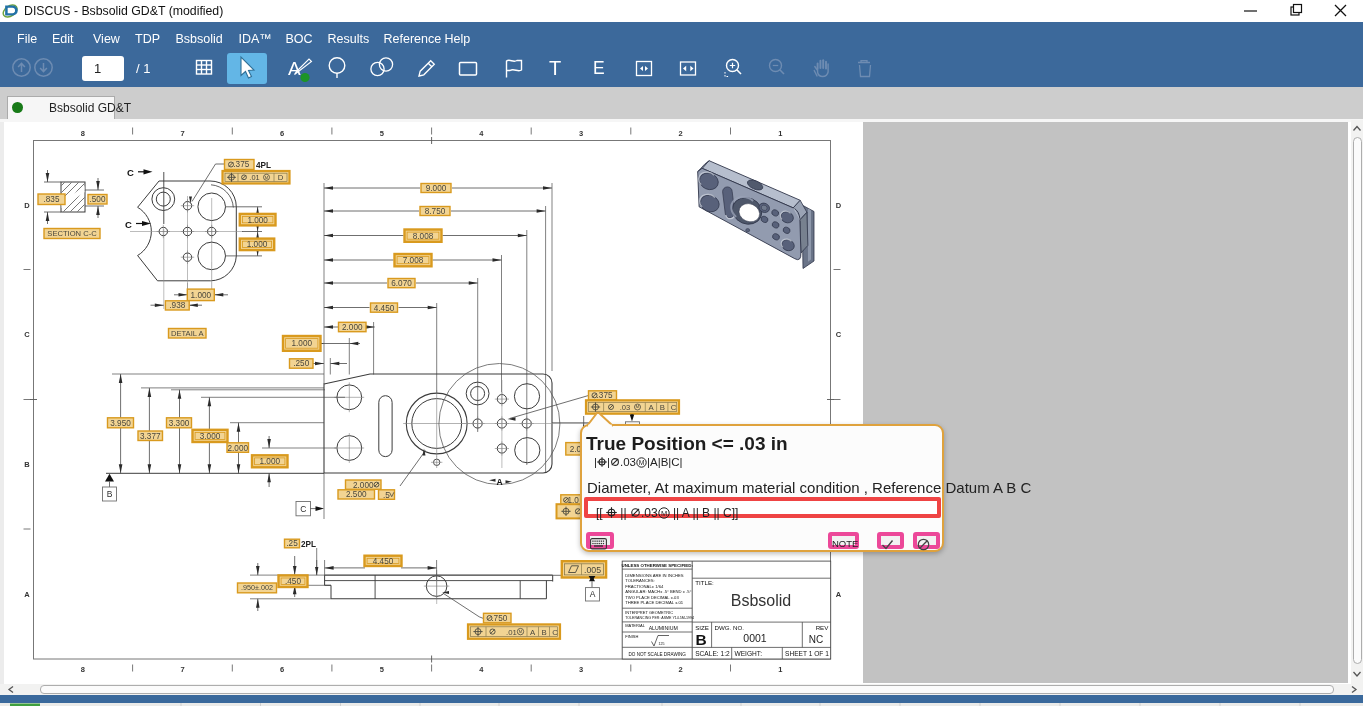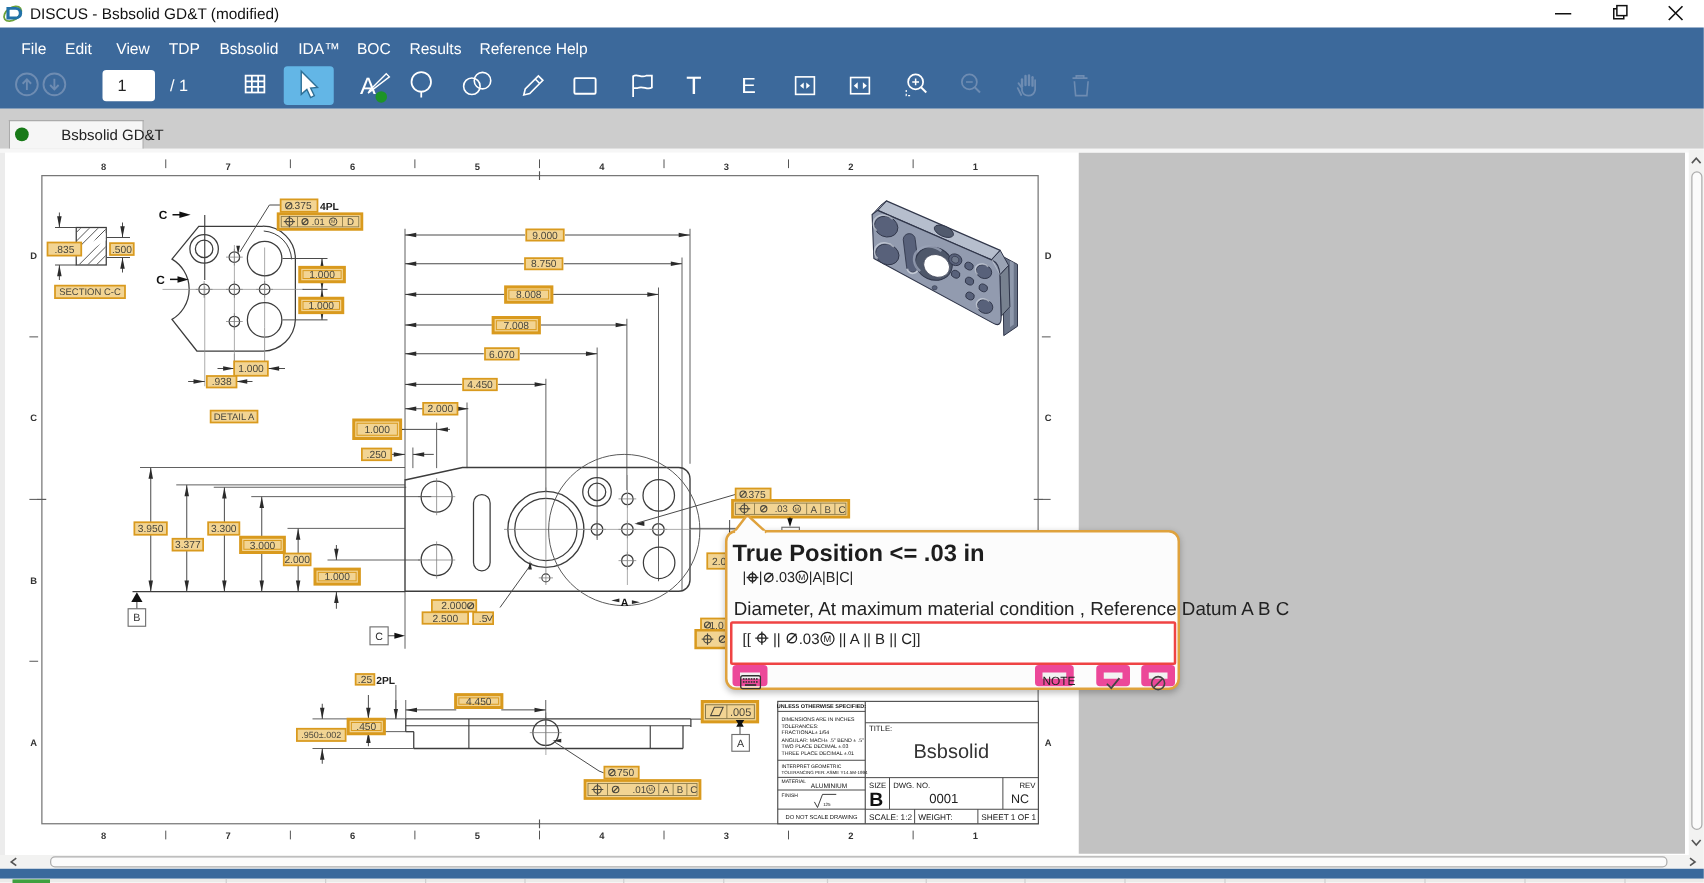--- a/index.html
+++ b/index.html
@@ -23,22 +23,22 @@
 #vsb { left:1351px; top:119.6px; width:12px; height:564.4px; background:#f2f2f1; }
 #vthumb { left:1352.5px; top:137px; width:9px; height:527px; background:#fbfbfb;
   border:1px solid #adadad; border-radius:4.5px; }
 #hsb { left:0; top:684px; width:1363px; height:11px; background:#f2f2f1; }
 #hthumb { left:40px; top:685.3px; width:1294px; height:8.4px; background:#fbfbfb;
   border:1px solid #adadad; border-radius:4px; }
 #statusbar { left:0; top:695px; width:1363px; height:7.6px; background:#3a699c; }
 #bottomstrip { left:0; top:702.6px; width:1363px; height:3.4px; background:#ebebe9; }
 #popup { left:580px; top:424px; width:364px; height:128px; background:#fcfcfc;
   border:2px solid #dfa23d; border-radius:9px; box-shadow:0 2px 5px rgba(0,0,0,0.25); }
-.pbtn { position:absolute; top:531.5px; height:17px; background:#f2f2f2; border:6px solid #ec4899;
-  border-radius:3px; font-size:9.5px; color:#222; text-align:center; }
+.pbtn { position:absolute; top:531.5px; height:17px; background:#f2f2f2; border:4px solid #ec4899;
+  border-radius:3px; font-size:9.5px; color:#222; text-align:left; }
 </style></head>
 <body>
 <svg class="abs" style="left:0;top:0" width="1363" height="706" viewBox="0 0 1363 706">
 <rect x="4" y="119" width="859" height="565" fill="#ffffff"></rect>
 <rect x="33.5" y="140.5" width="797.0" height="518.5" fill="none" stroke="#777" stroke-width="1"></rect>
 <text x="82.8" y="136" font-size="7.5" fill="#333" text-anchor="middle" font-weight="bold">8</text>
 <text x="82.8" y="671.5" font-size="7.5" fill="#333" text-anchor="middle" font-weight="bold">8</text>
 <text x="182.5" y="136" font-size="7.5" fill="#333" text-anchor="middle" font-weight="bold">7</text>
 <text x="182.5" y="671.5" font-size="7.5" fill="#333" text-anchor="middle" font-weight="bold">7</text>
 <text x="282.1" y="136" font-size="7.5" fill="#333" text-anchor="middle" font-weight="bold">6</text>
@@ -698,21 +698,21 @@
       <line x1="0.20000000000000018" y1="5.0" x2="9.8" y2="5.0" stroke="#222" stroke-width="1.1"></line>
       <line x1="5.0" y1="0.20000000000000018" x2="5.0" y2="9.8" stroke="#222" stroke-width="1.1"></line>
     </svg>|<svg width="10" height="10" viewBox="0 0 10 10" style="vertical-align:-1px">
       <circle cx="5.0" cy="5.0" r="3.4000000000000004" fill="none" stroke="#222" stroke-width="1.1"></circle>
       <line x1="1.77" y1="8.23" x2="8.23" y2="1.77" stroke="#222" stroke-width="1.1"></line>
     </svg>.03<svg width="11" height="11" viewBox="0 0 11 11" style="vertical-align:-1.5px">
       <circle cx="5.5" cy="5.5" r="4.7" fill="none" stroke="#222" stroke-width="1"></circle>
       <text x="5.5" y="8.1" font-size="6.82" fill="#222" text-anchor="middle" font-family="Liberation Sans">M</text>
     </svg>|A|B|C|</div>
 <div class="abs" style="left:587px;top:479px;font-size:15px;color:#222">Diameter, At maximum material condition , Reference Datum A B C</div>
-<div class="abs" style="left:584px;top:497px;width:357px;height:35px;border:2px solid #ef4444;border-radius:2px;background:#fff">
+<div class="abs" style="left:584px;top:497px;width:357px;height:21px;border:4px solid #ef4444;border-radius:2px;background:#fff">
   <div class="abs" style="left:8px;top:5px;font-size:12px;color:#222;width:340px">[[ <svg width="11" height="11" viewBox="0 0 11 11" style="vertical-align:-1px">
         <circle cx="5.5" cy="5.5" r="3.3" fill="none" stroke="#222" stroke-width="1.1"></circle>
         <line x1="0.22000000000000064" y1="5.5" x2="10.78" y2="5.5" stroke="#222" stroke-width="1.1"></line>
         <line x1="5.5" y1="0.22000000000000064" x2="5.5" y2="10.78" stroke="#222" stroke-width="1.1"></line>
       </svg> || <svg width="11" height="11" viewBox="0 0 11 11" style="vertical-align:-1px">
         <circle cx="5.5" cy="5.5" r="3.74" fill="none" stroke="#222" stroke-width="1.1"></circle>
         <line x1="1.947" y1="9.053" x2="9.053" y2="1.947" stroke="#222" stroke-width="1.1"></line>
       </svg>.03<svg width="12" height="12" viewBox="0 0 12 12" style="vertical-align:-1.5px">
         <circle cx="6.0" cy="6.0" r="5.2" fill="none" stroke="#222" stroke-width="1"></circle>
         <text x="6.0" y="8.6" font-size="7.4399999999999995" fill="#222" text-anchor="middle" font-family="Liberation Sans">M</text>

